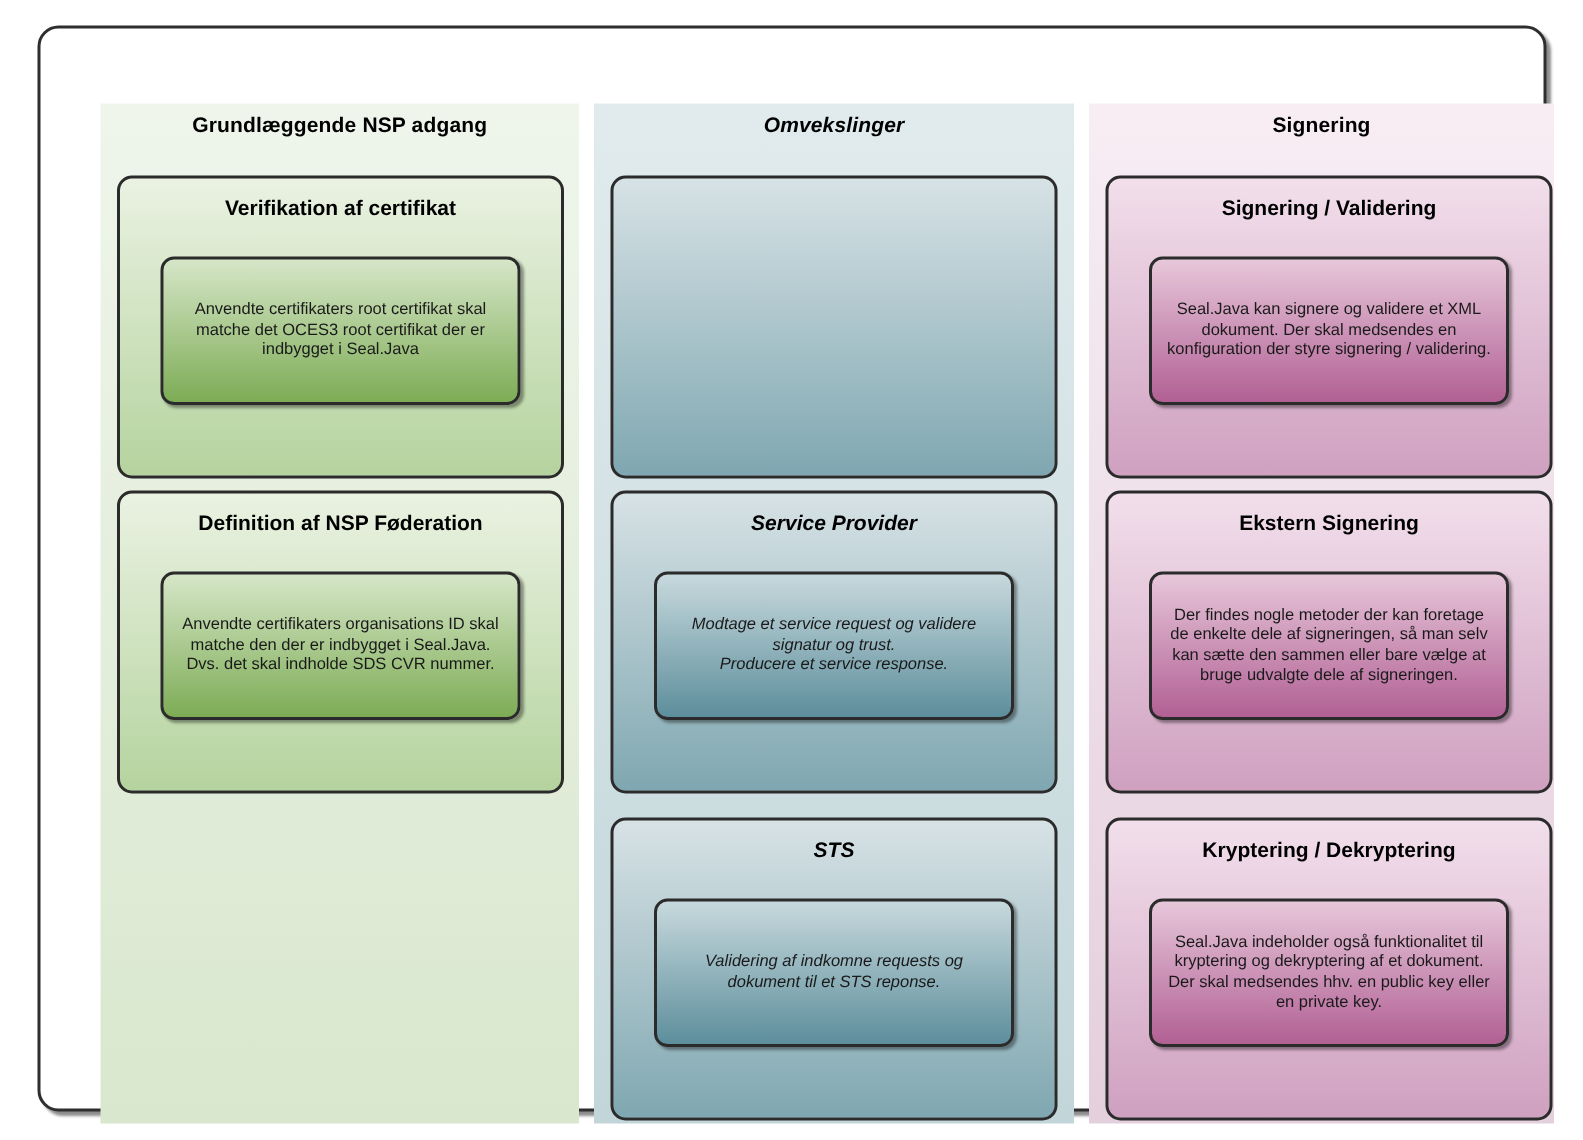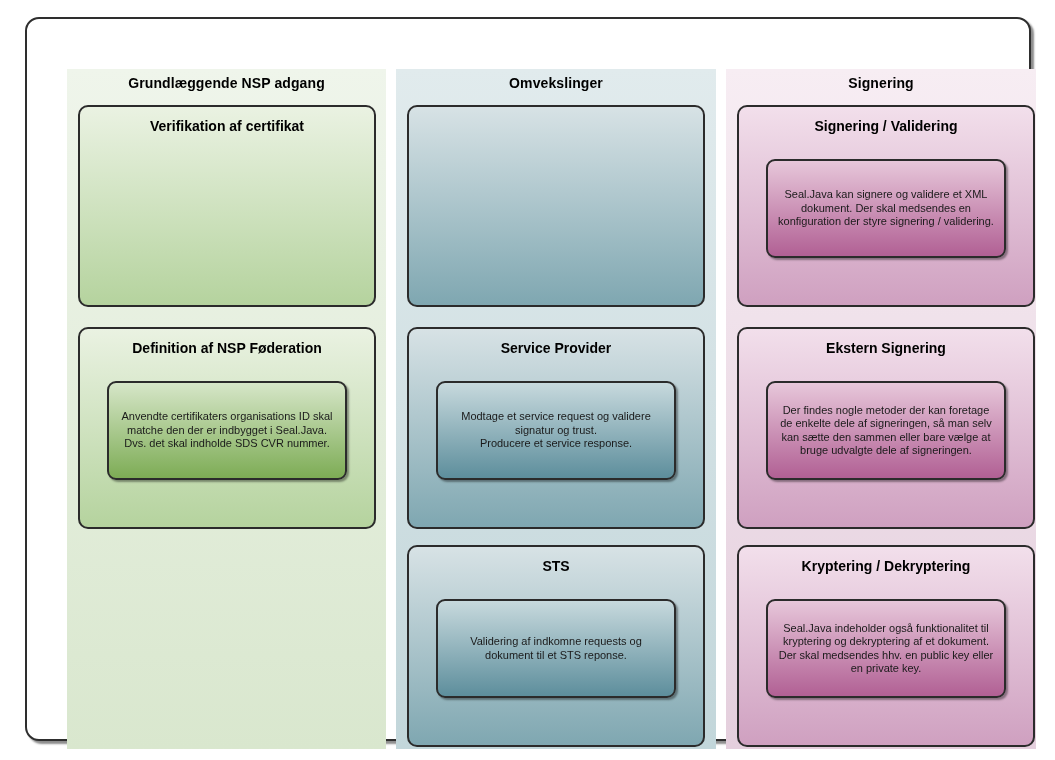--- a/index.html
+++ b/index.html
@@ -28,21 +28,21 @@
     border-radius: 14px;
     box-shadow: 3px 3px 2px rgba(0,0,0,0.45);
   }
   .column {
     position: absolute;
     top: 50px;
     height: 680px;
     box-sizing: border-box;
   }
   .column.green { left: 40px;  width: 319px; background: linear-gradient(#eff5eb, #d9e7ce); }
-  .column.teal  { left: 369px; width: 320px; background: linear-gradient(#e1ebed, #c2d6da); }
+  .column.teal  { left: 369px; width: 320px; background: linear-gradient(#e1ebed, #c2d6da); font-style: italic; }
   .column.pink  { left: 699px; width: 310px; background: linear-gradient(#f7edf3, #e4cfdd); }
 
   .col-header {
     position: absolute;
     top: 0; left: 0; right: 0;
     padding-top: 6px;
     text-align: center;
     font-size: 14px;
     font-weight: bold;
     color: #000000;
@@ -50,21 +50,21 @@
   }
   .box {
     position: absolute;
     left: 11px;
     width: 298px;
     height: 202px;
     box-sizing: border-box;
     border: 2px solid #2b2b2b;
     border-radius: 10px;
   }
-  .box.row1 { top: 36px; }
+  .box.row1 { top: 48px; }
   .box.row2 { top: 258px; }
   .box.row3 { top: 476px; }
 
   .green .box { background: linear-gradient(#eaf2e2, #b5d39e); }
   .teal  .box { background: linear-gradient(#d7e2e5, #7fa7b1); }
   .pink  .box { background: linear-gradient(#f2dfeb, #cfa0c0); }
 
   .box-title {
     position: absolute;
     top: 11px; left: 0; right: 0;
@@ -104,20 +104,23 @@
 <body>
 
 <div class="stage">
   <div class="frame">
 
     <div class="column green">
       <div class="col-header">Grundlæggende NSP adgang</div>
 
       <div class="box row1">
         <div class="box-title">Verifikation af certifikat</div>
+        <div class="inner">
+          <div class="inner-text">Anvendte certifikaters root certifikat skal matche det OCES3 root certifikat der er indbygget i Seal.Java</div>
+        </div>
       </div>
 
       <div class="box row2">
         <div class="box-title">Definition af NSP Føderation</div>
         <div class="inner">
           <div class="inner-text">Anvendte certifikaters organisations ID skal matche den der er indbygget i Seal.Java. Dvs. det skal indholde SDS CVR nummer.</div>
         </div>
       </div>
     </div>
 

